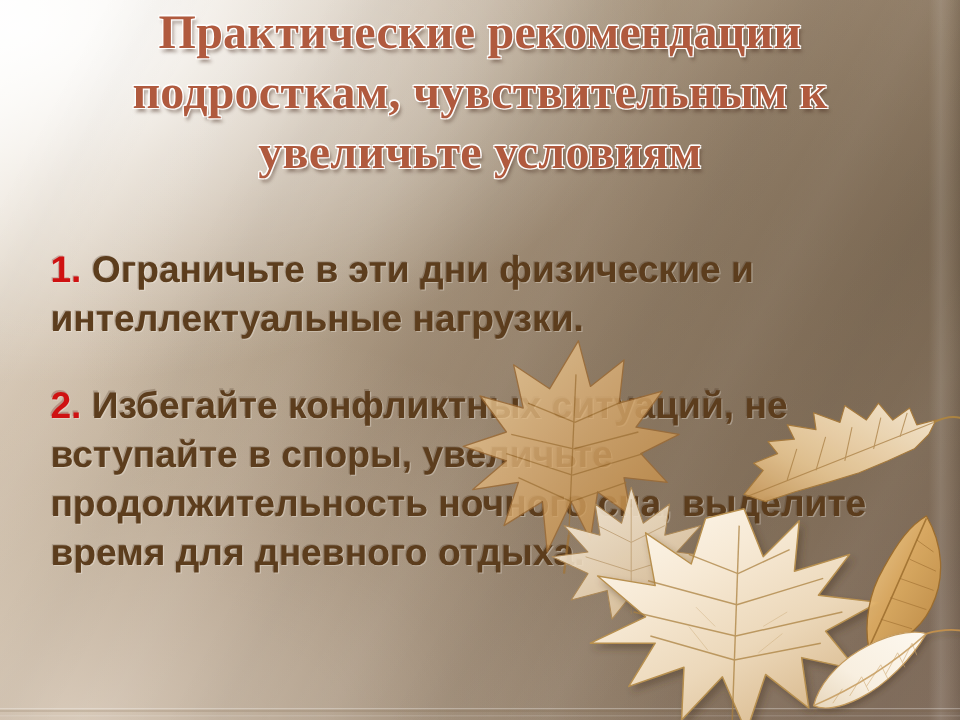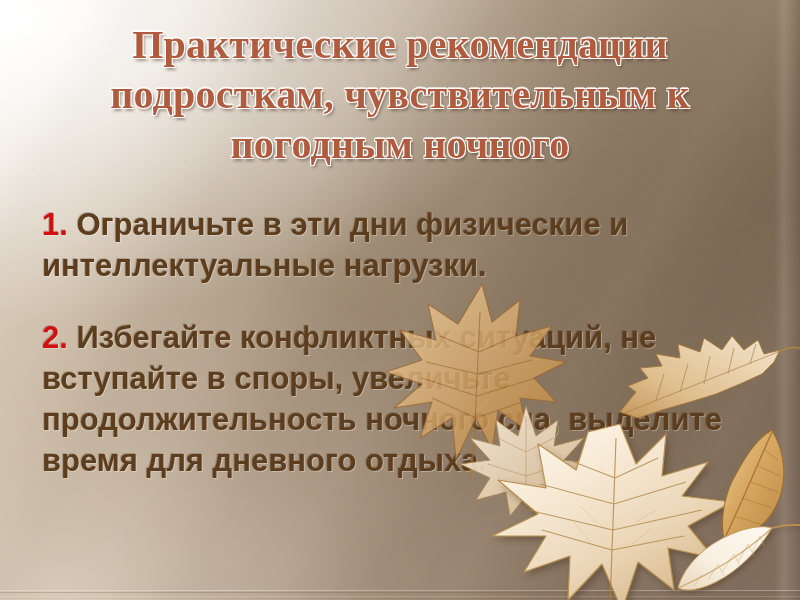--- a/index.html
+++ b/index.html
@@ -72,21 +72,21 @@
     pointer-events: none;
   }
   .bg-rule.a { bottom: 9px;  background: rgba(255,255,255,0.30); }
   .bg-rule.b { bottom: 7px;  background: rgba(120,95,65,0.28); }
   .bg-rule.c { bottom: 3px;  background: rgba(255,255,255,0.16); }
 
   
   .title-block {
     position: absolute;
     left: 38px;
-    top: 20px;
+    top: 2px;
     width: 724px;
     text-align: center;
     z-index: 6;
   }
   .title-line {
     font-family: "Liberation Serif", "DejaVu Serif", serif;
     font-size: 40px;
     line-height: 50px;
     font-weight: 700;
     letter-spacing: .2px;
@@ -145,21 +145,21 @@
   <div class="bg-wash"></div>
   <div class="bg-streaks"></div>
   <div class="bg-edge-right"></div>
   <div class="bg-rule a"></div>
   <div class="bg-rule b"></div>
   <div class="bg-rule c"></div>
 
   <div class="title-block">
     <div class="title-line">Практические рекомендации</div>
     <div class="title-line">подросткам, чувствительным к</div>
-    <div class="title-line">погодным ночного</div>
+    <div class="title-line">увеличьте условиям</div>
   </div>
 
   <div class="body-block">
     <p class="para p1">
       <span class="num">1. </span><span>Ограничьте в эти дни физические и интеллектуальные нагрузки.</span>
     </p>
     <p class="para p2">
       <span class="num">2. </span><span>Избегайте конфликтных ситуаций, не вступайте в споры, увеличьте продолжительность ночного сна, выделите время для дневного отдыха.</span>
     </p>
   </div>

